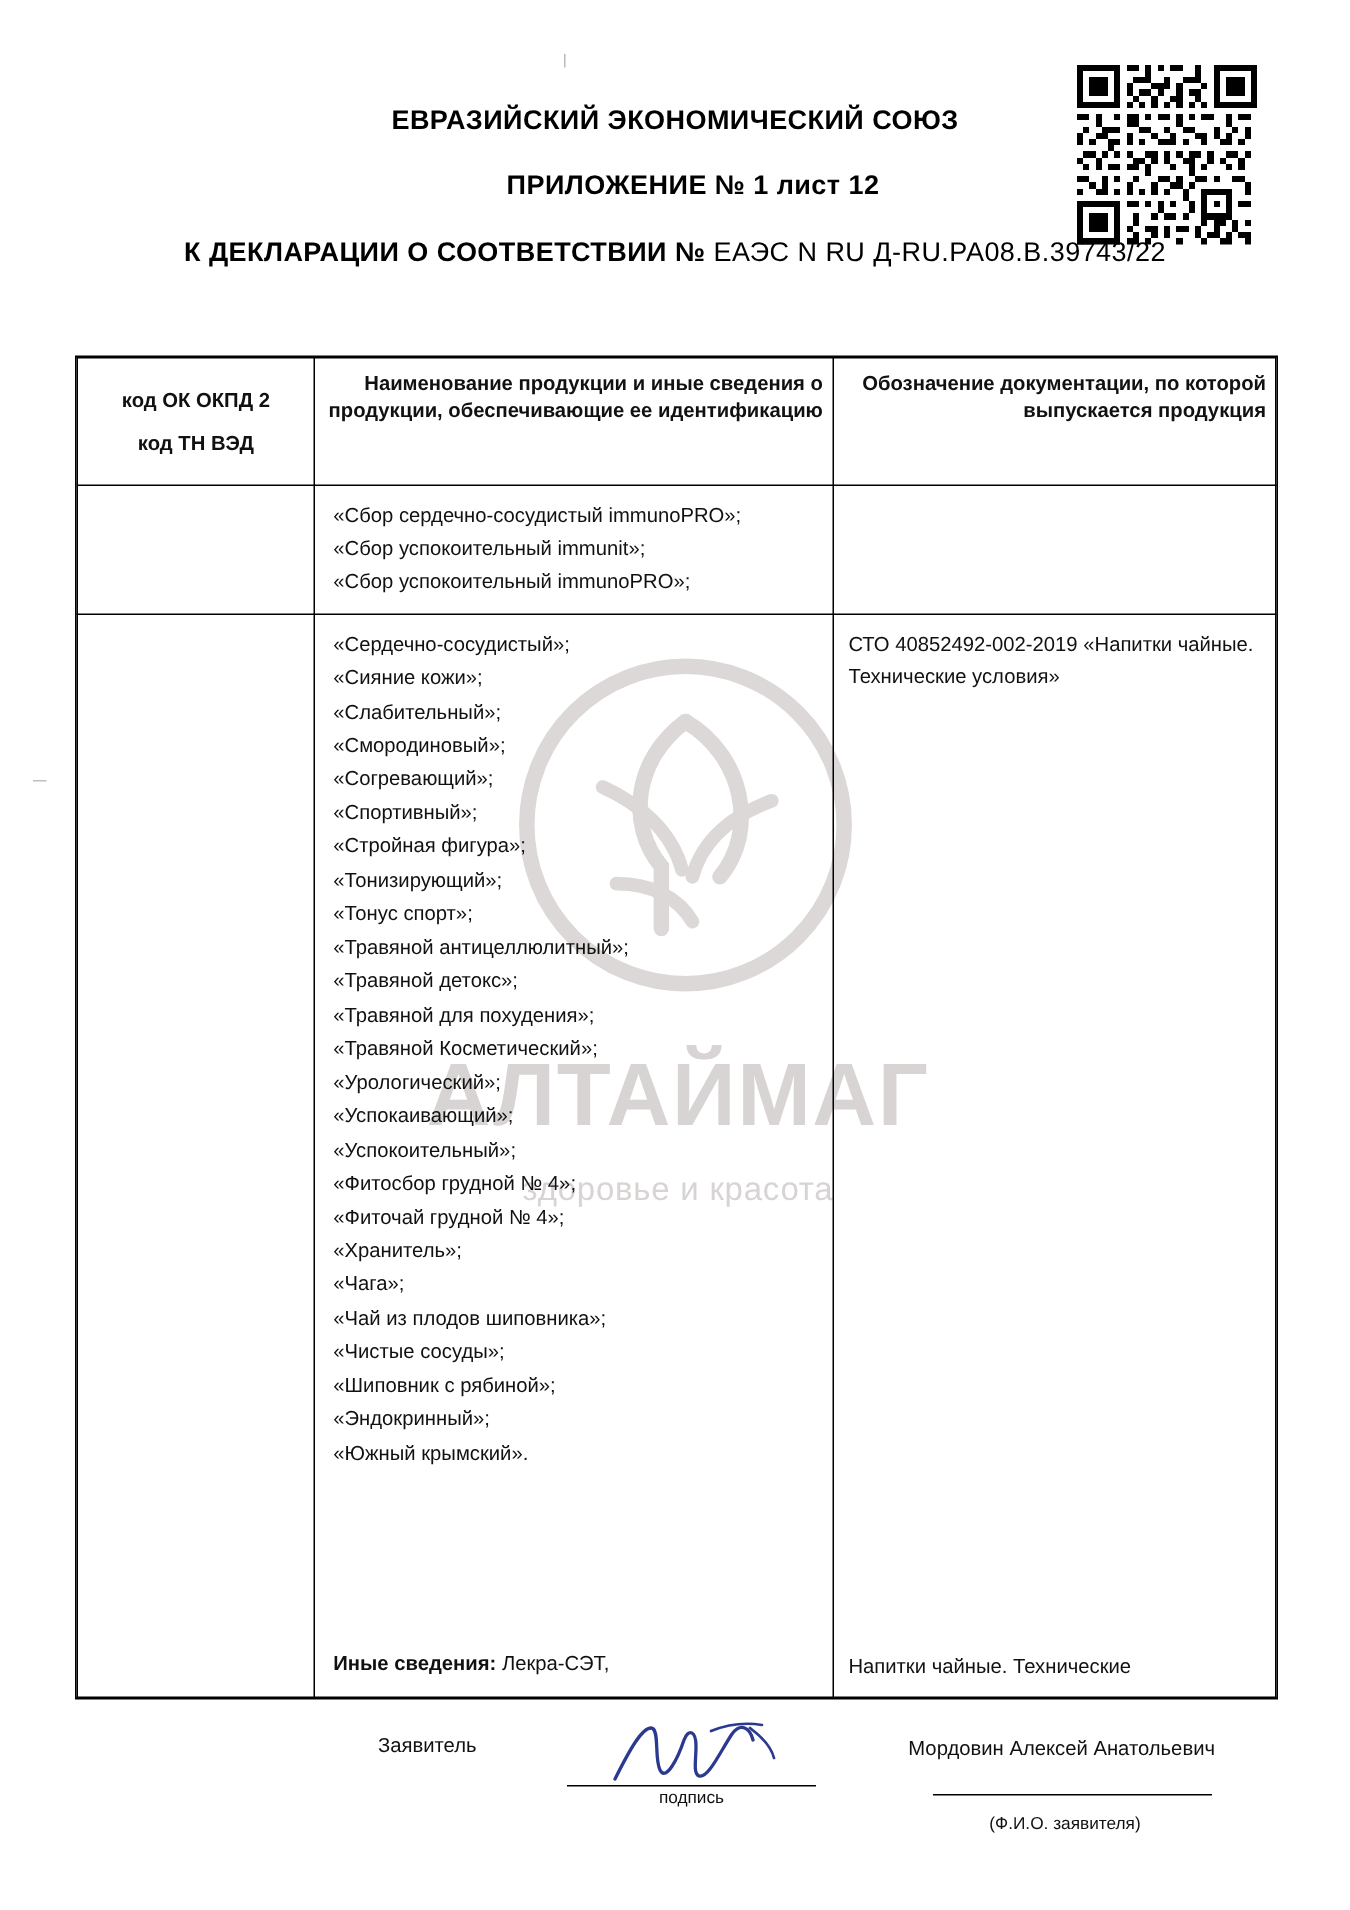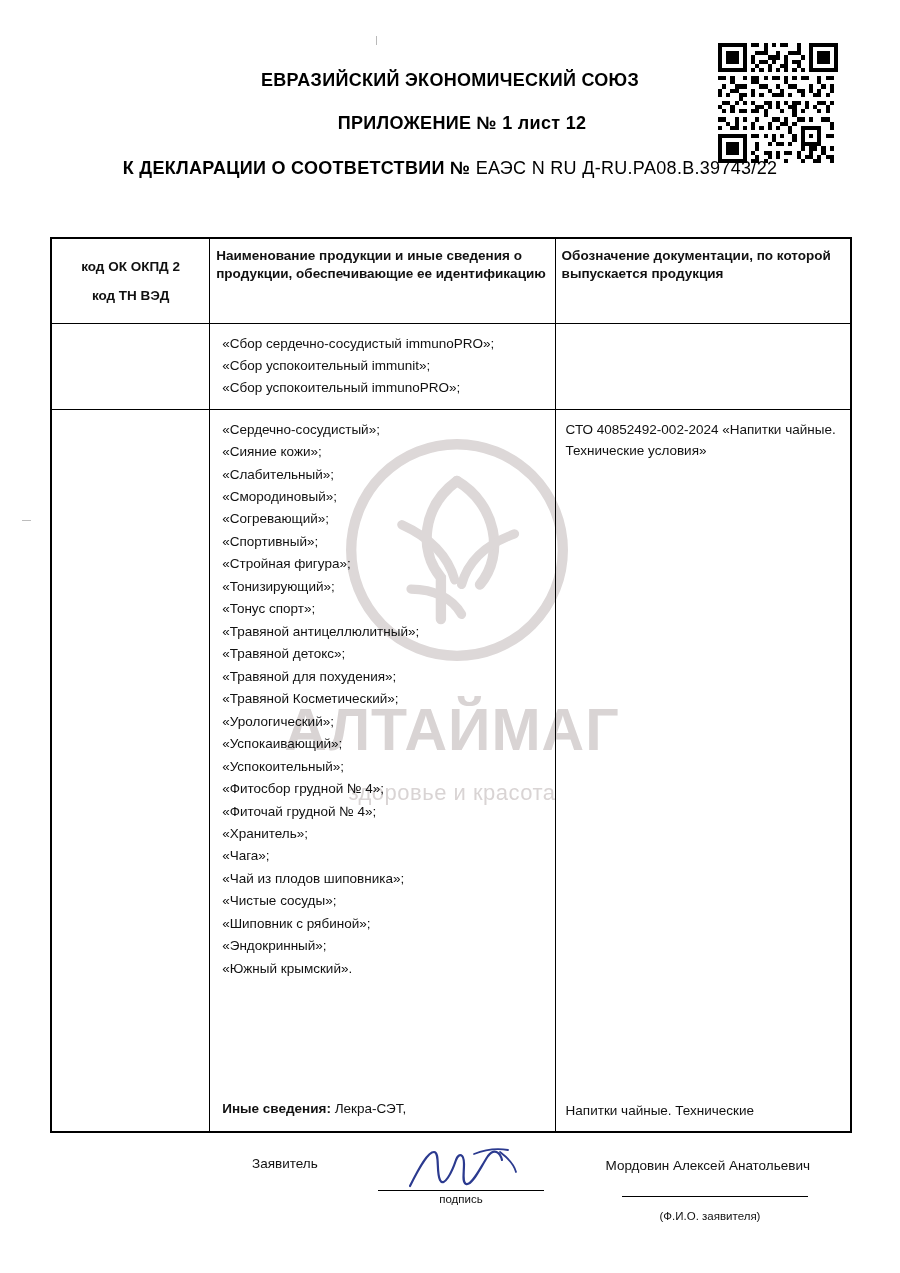--- a/index.html
+++ b/index.html
@@ -130,21 +130,21 @@
     border: 1px solid #000;
     vertical-align: top;
     padding: 0;
   }
 
   .col1 { width: 158px; }
   .col2 { width: 345px; }
   .col3 { width: 295px; }
 
   .hdr-cell {
-    text-align: left;
+    text-align: right;
     font-weight: bold;
     font-size: 13.5px;
     line-height: 1.35;
     padding: 8px 6px;
   }
   .hdr-split-top {
     border-bottom: 1px solid #000;
     padding: 8px 4px 7px 4px;
     text-align: center;
     font-weight: bold;
@@ -512,21 +512,21 @@
             <div class="item">«Хранитель»;</div>
             <div class="item">«Чага»;</div>
             <div class="item">«Чай из плодов шиповника»;</div>
             <div class="item">«Чистые сосуды»;</div>
             <div class="item">«Шиповник с рябиной»;</div>
             <div class="item">«Эндокринный»;</div>
             <div class="item">«Южный крымский».</div>
             <div class="other-info"><b>Иные сведения:</b><span> Лекра-СЭТ,</span></div>
           </td>
           <td class="body-cell c3 cell-rel">
-            <div>СТО 40852492-002-2024 «Напитки чайные. Технические условия»</div>
+            <div>СТО 40852492-002-2019 «Напитки чайные. Технические условия»</div>
             <div class="c3-bottom">Напитки чайные. Технические</div>
           </td>
         </tr>
       </tbody>
     </table>
   </div>
 
   <div class="footer">
     <div class="applicant">Заявитель</div>
 

